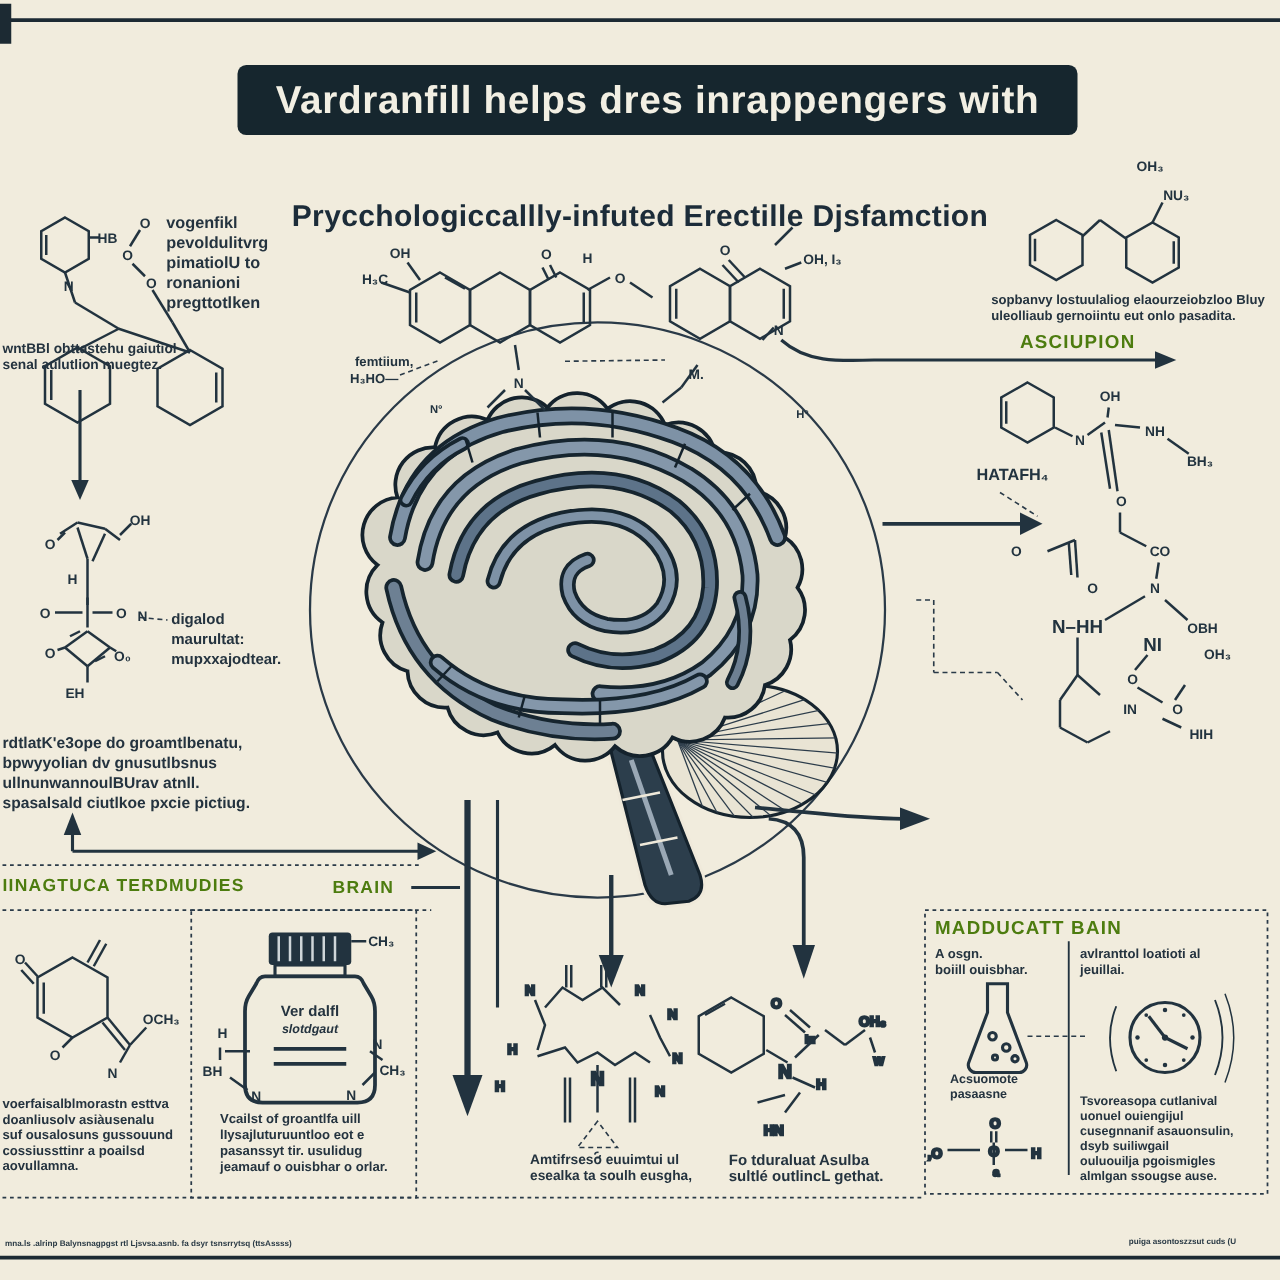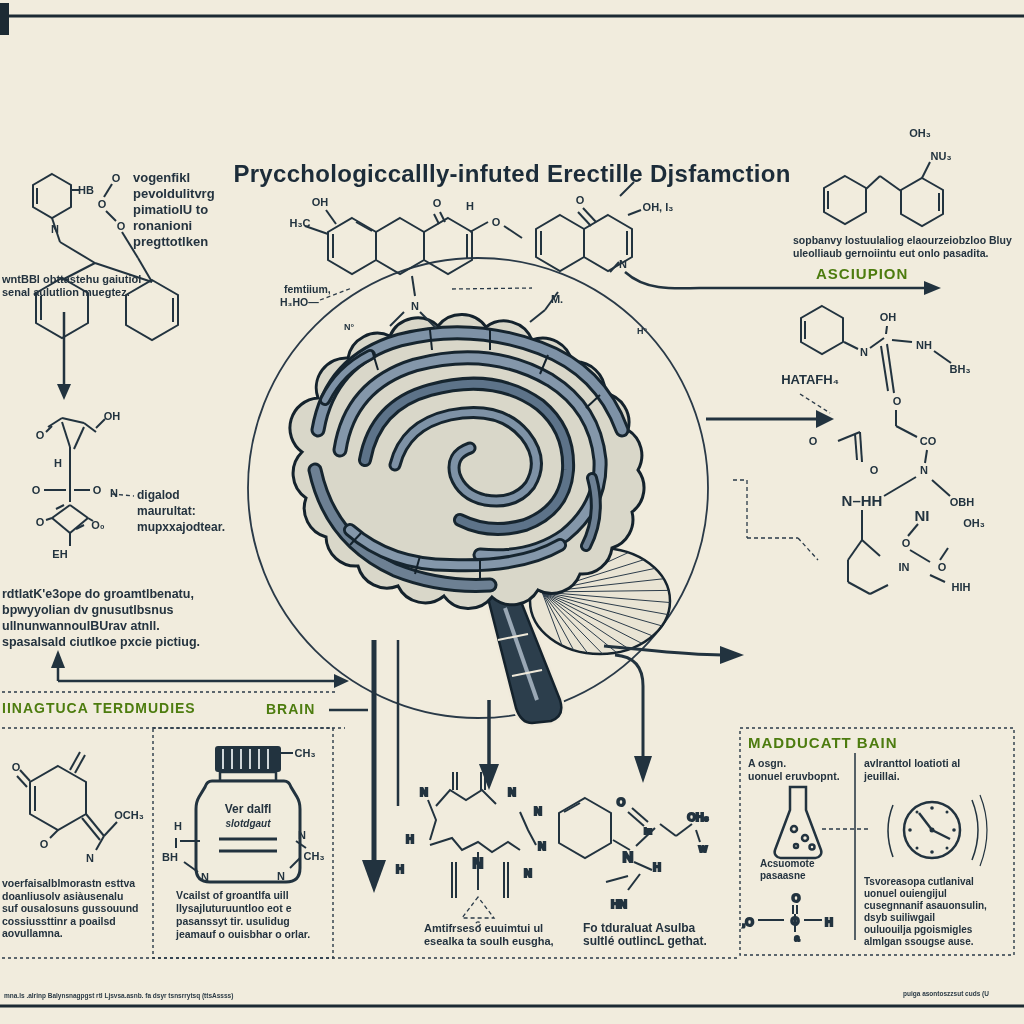--- a/index.html
+++ b/index.html
@@ -456,20 +456,23 @@
         <text x="797" y="941" class="sm">a</text>
       </g>
     </g>
 
     <text x="349" y="330" class="sm">N°</text>
     <text x="642" y="334" class="sm">H°</text>
 
     <text x="810" y="384" style="font-size:13px">HATAFH₄</text>
   </svg>
 
+  <div class="abs title-box" style="left:190px;top:52px;width:672px;height:56px;">
+    <span>Vardranfill helps dres inrappengers with</span>
+  </div>
   <div class="abs subtitle" style="left:167px;top:112px;width:690px;">Prycchologiccallly-infuted Erectille Djsfamction</div>
 
   <div class="abs pre b ink" style="left:133px;top:170px;width:100px;font-size:13px;line-height:16px;">vogenfikl
 pevoldulitvrg
 pimatiolU to
 ronanioni
 pregttotlken</div>
   <div class="abs pre b ink" style="left:2px;top:273px;width:160px;font-size:11px;line-height:13px;">wntBBl obttastehu gaiutiol
 senal aulutlion muegtez.</div>
 
@@ -502,21 +505,21 @@
 pasanssyt tir. usulidug
 jeamauf o ouisbhar o orlar.</div>
 
   <div class="abs pre b ink" style="left:424px;top:922px;width:135px;font-size:11px;line-height:13px;">Amtifrseso euuimtui ul
 esealka ta soulh eusgha,</div>
   <div class="abs pre b ink" style="left:583px;top:922px;width:130px;font-size:12px;line-height:13px;">Fo tduraluat Asulba
 sultlé outlincL gethat.</div>
 
   <div class="abs sec" style="left:748px;top:734px;font-size:15px;">MADDUCATT BAIN</div>
   <div class="abs pre b ink" style="left:748px;top:757px;width:100px;font-size:10.5px;line-height:12.5px;">A osgn.
-uonuel eruvbopnt.</div>
+boiill ouisbhar.</div>
   <div class="abs pre b ink" style="left:760px;top:858px;width:85px;font-size:10px;line-height:12px;">Acsuomote
 pasaasne</div>
   <div class="abs pre b ink" style="left:864px;top:757px;width:145px;font-size:10.5px;line-height:12.5px;">avlranttol loatioti al
 jeuillai.</div>
   <div class="abs pre b ink" style="left:864px;top:876px;width:150px;font-size:10px;line-height:12px;">Tsvoreasopa cutlanival
 uonuel ouiengijul
 cusegnnanif asauonsulin,
 dsyb suiliwgail
 ouluouilja pgoismigles
 almlgan ssougse ause.</div>

